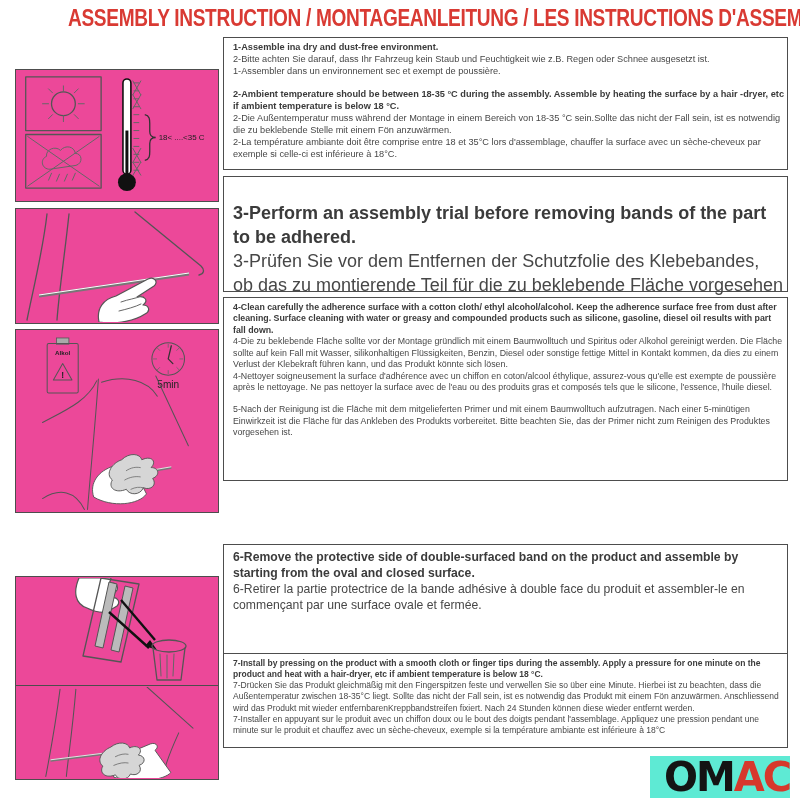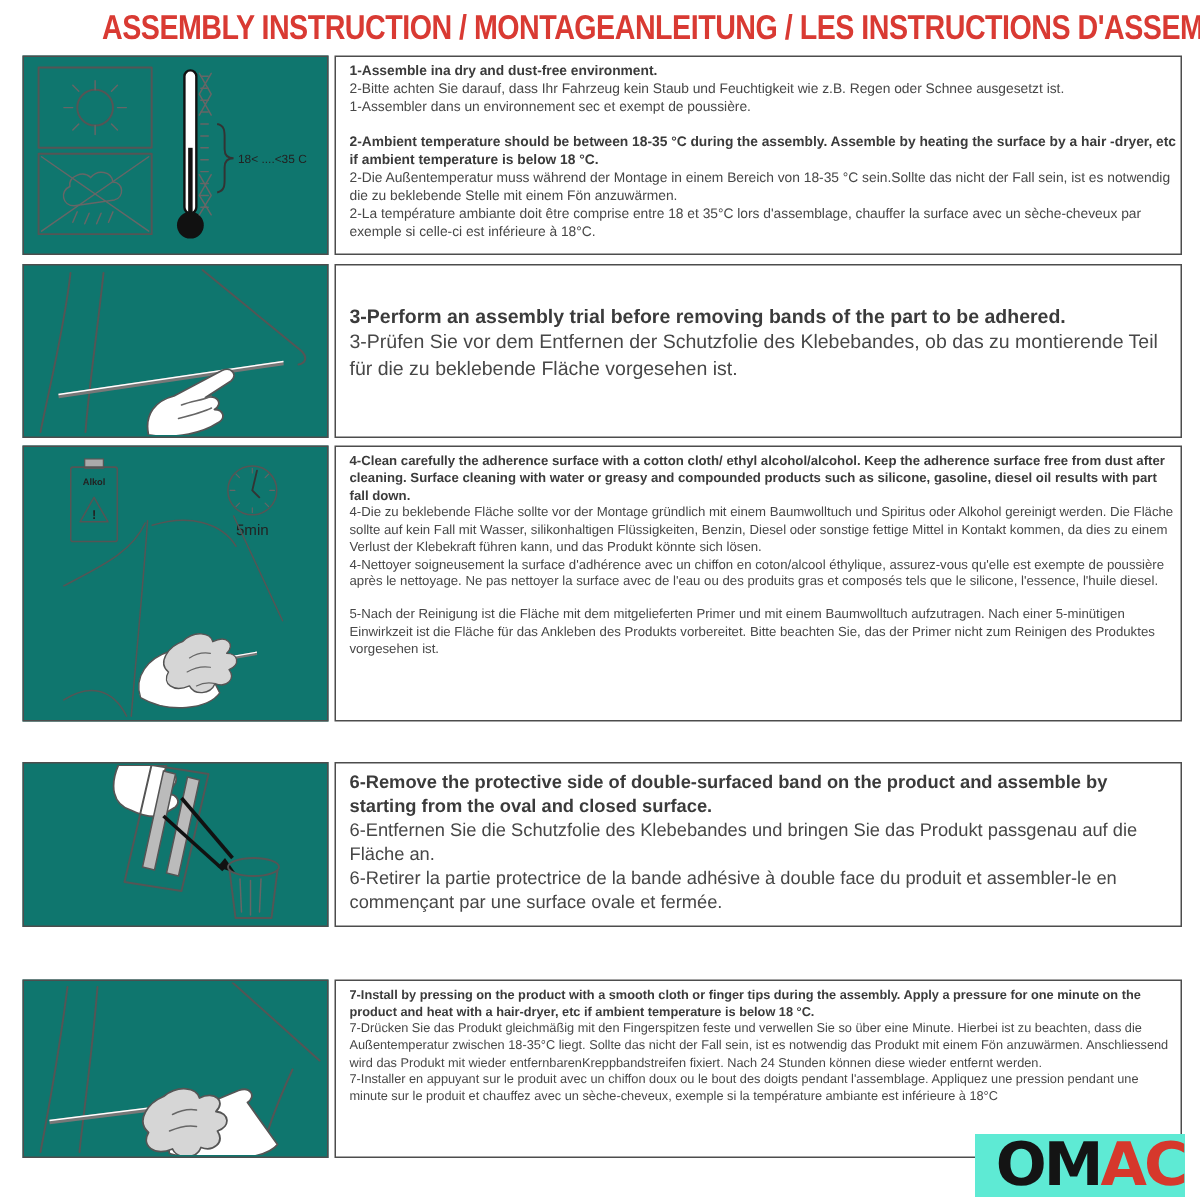--- a/index.html
+++ b/index.html
@@ -8,40 +8,40 @@
   .page { position:relative; width:800px; height:800px; background:#fff; overflow:hidden; }
 
   .title {
     position:absolute; top:5px; left:0; width:800px; text-align:center;
     font-size:23px; font-weight:bold; color:#d93a33; letter-spacing:-0.4px;
     transform:scaleX(0.83); transform-origin:50% 50%; white-space:nowrap;
   }
 
   .illus {
     position:absolute; left:15px; width:204px;
-    border:1.5px solid #4d4d4d; background:#0f766e; padding:1px;
+    border:1.5px solid #4d4d4d; background:#ec4899; padding:1px;margin-top:32px;
   }
   .txtbox {
     position:absolute; left:223px; width:565px;
     border:1.5px solid #4d4d4d; background:#fff;
     padding:4px 3px 4px 9px; color:#474747;
   }
   .txtbox p { margin:0; }
   .txtbox p.en { font-weight:bold; color:#3b3b3b; }
   .stepgap { height:11px; }
 
   
   .r1 { top:37px;  height:133px; }
   .r2 { top:176px; height:116px; }
   .r3 { top:297px; height:184px; }
-  .r4 { top:508px; height:110px; }
-  .r5 { top:653px; height:119px; }
+  .r4 { top:544px; height:110px; }
+  .r5 { top:653px; height:95px; }
 
   .t1 { font-size:9.2px;  line-height:1.3; }
-  .t2 { font-size:13px; line-height:1.33; padding-top:25px; }
+  .t2 { font-size:18px; line-height:1.33; padding-top:25px; }
   .t3 { font-size:8.8px;  line-height:1.3; }
   .t4 { font-size:12.2px; line-height:1.32; }
   .t5 { font-size:8.5px;  line-height:1.31; }
 
   .illus svg { display:block; width:100%; height:100%; }
   .ln  { fill:none; stroke:#555; stroke-width:1.3; stroke-linecap:round; stroke-linejoin:round; }
   .lnt { fill:none; stroke:#666; stroke-width:1; stroke-linecap:round; }
   .cloth { fill:#d6d6d6; stroke:#555; stroke-width:1.2; stroke-linejoin:round; }
   .skin  { fill:#ffffff; stroke:#555; stroke-width:1.2; stroke-linejoin:round; }
   .svgtext { font-family:"Liberation Sans", sans-serif; fill:#222; }
@@ -171,21 +171,20 @@
       </g>
       <g>
         <ellipse class="ln" cx="152" cy="68" rx="17" ry="6" fill="#fff"></ellipse>
         <path class="ln" d="M136,70 L140,102 L164,102 L168,70"></path>
         <path class="lnt" d="M143,76 l1,22 M150,77 l0,23 M157,76 l-1,22"></path>
       </g>
     </svg>
   </div>
   <div class="txtbox r4 t4">
     <p class="en">6-Remove the protective side of double-surfaced band on the product and assemble by starting from the oval and closed surface.</p>
-    <p>6-Entfernen Sie die Schutzfolie des Klebebandes und bringen Sie das Produkt passgenau auf die Fläche an.</p>
     <p>6-Retirer la partie protectrice de la bande adhésive à double face du produit et assembler-le en commençant par une surface ovale et fermée.</p>
   </div>
 
   <div class="illus r5">
     <svg viewBox="0 0 200 115">
       <path class="ln" d="M28,3 C22,50 14,92 10,113"></path>
       <path class="ln" d="M48,3 C44,52 38,92 36,113"></path>
       <path class="ln" d="M138,0 L196,52"></path>
       <path class="ln" d="M178,58 C168,80 160,100 158,114"></path>
       <path d="M16,93 L128,79" fill="none" stroke="#777" stroke-width="3"></path>

